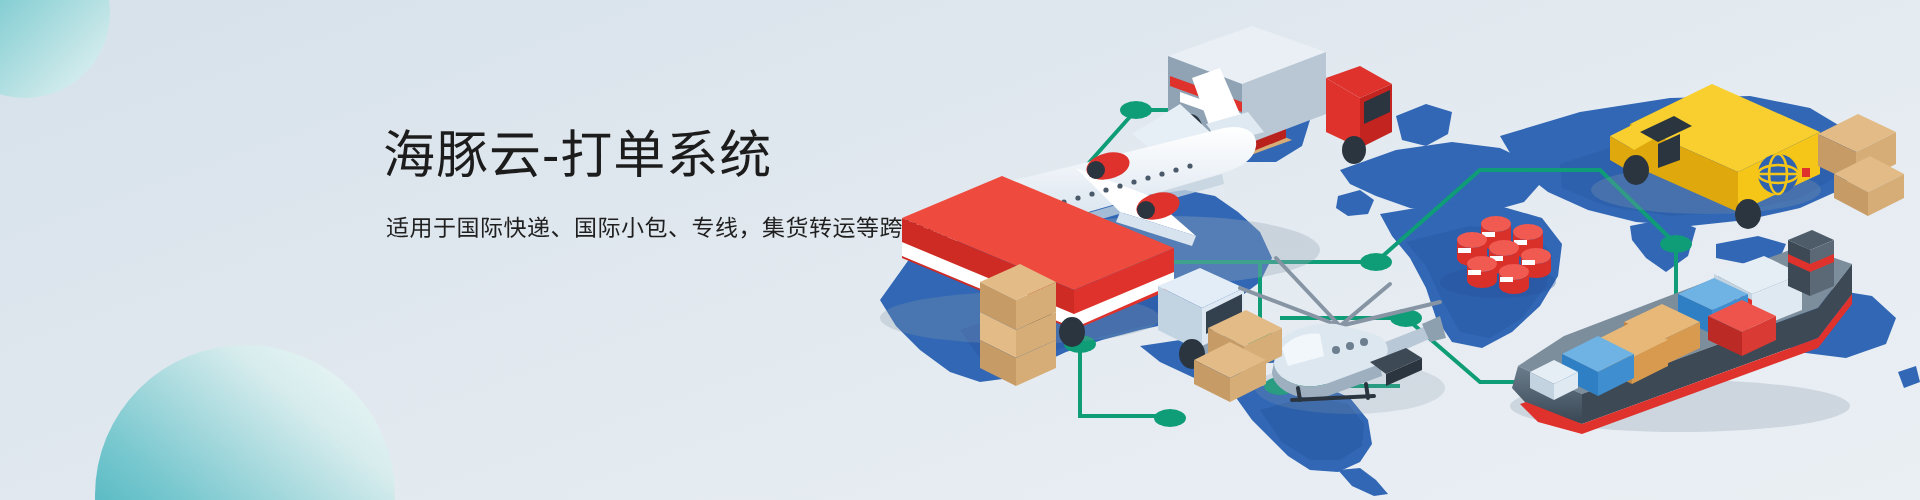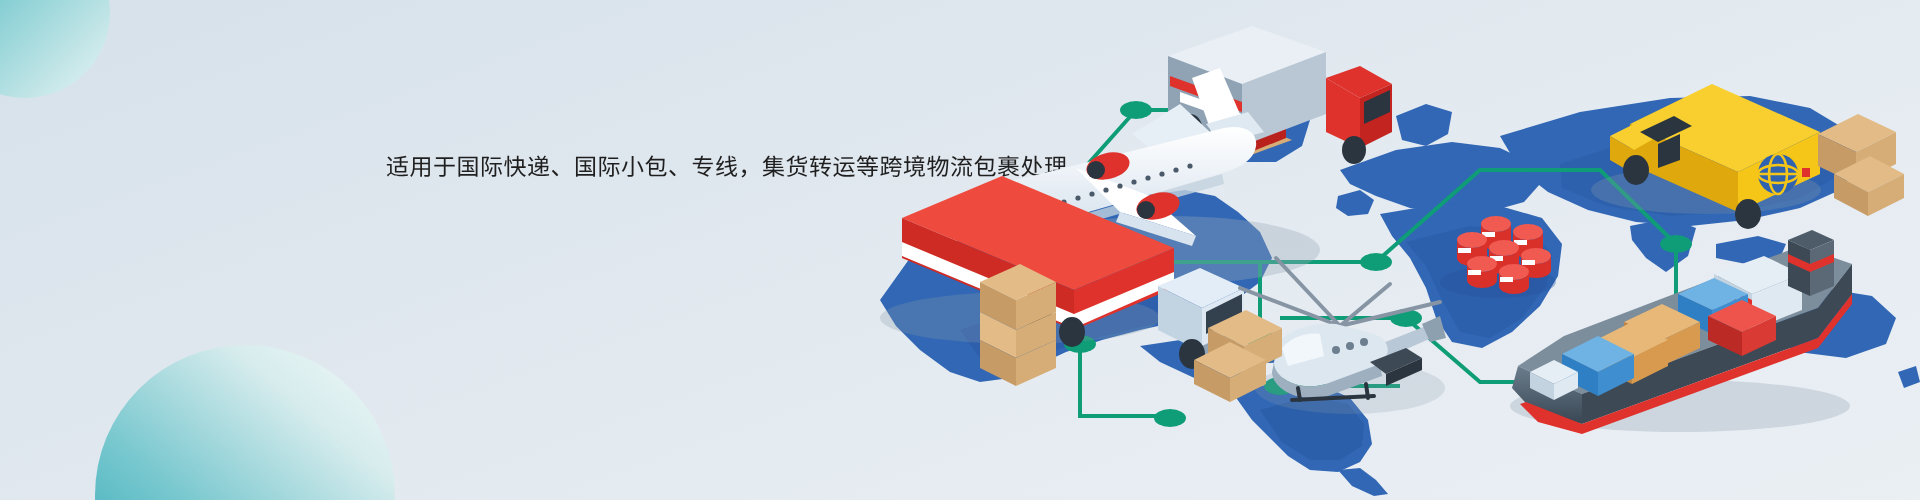--- a/index.html
+++ b/index.html
@@ -39,20 +39,21 @@
 </style>
 </head>
 <body>
 
 <div class="banner">
 
   <div class="deco-circle deco-tl"></div>
   <div class="deco-circle deco-bl"></div>
 
   <div class="copy">
+    <h1 class="title">海豚云-打单系统</h1>
     <p class="subtitle">适用于国际快递、国际小包、专线，集货转运等跨境物流包裹处理</p>
   </div>
 
   <div class="illus">
     <svg viewBox="0 0 1080 500" xmlns="http://www.w3.org/2000/svg">
       <defs>
         <linearGradient id="gPlane" x1="0" y1="0" x2="0" y2="1">
           <stop offset="0" stop-color="#ffffff"></stop>
             <stop offset="1" stop-color="#d3e0ec"></stop>
         </linearGradient>

